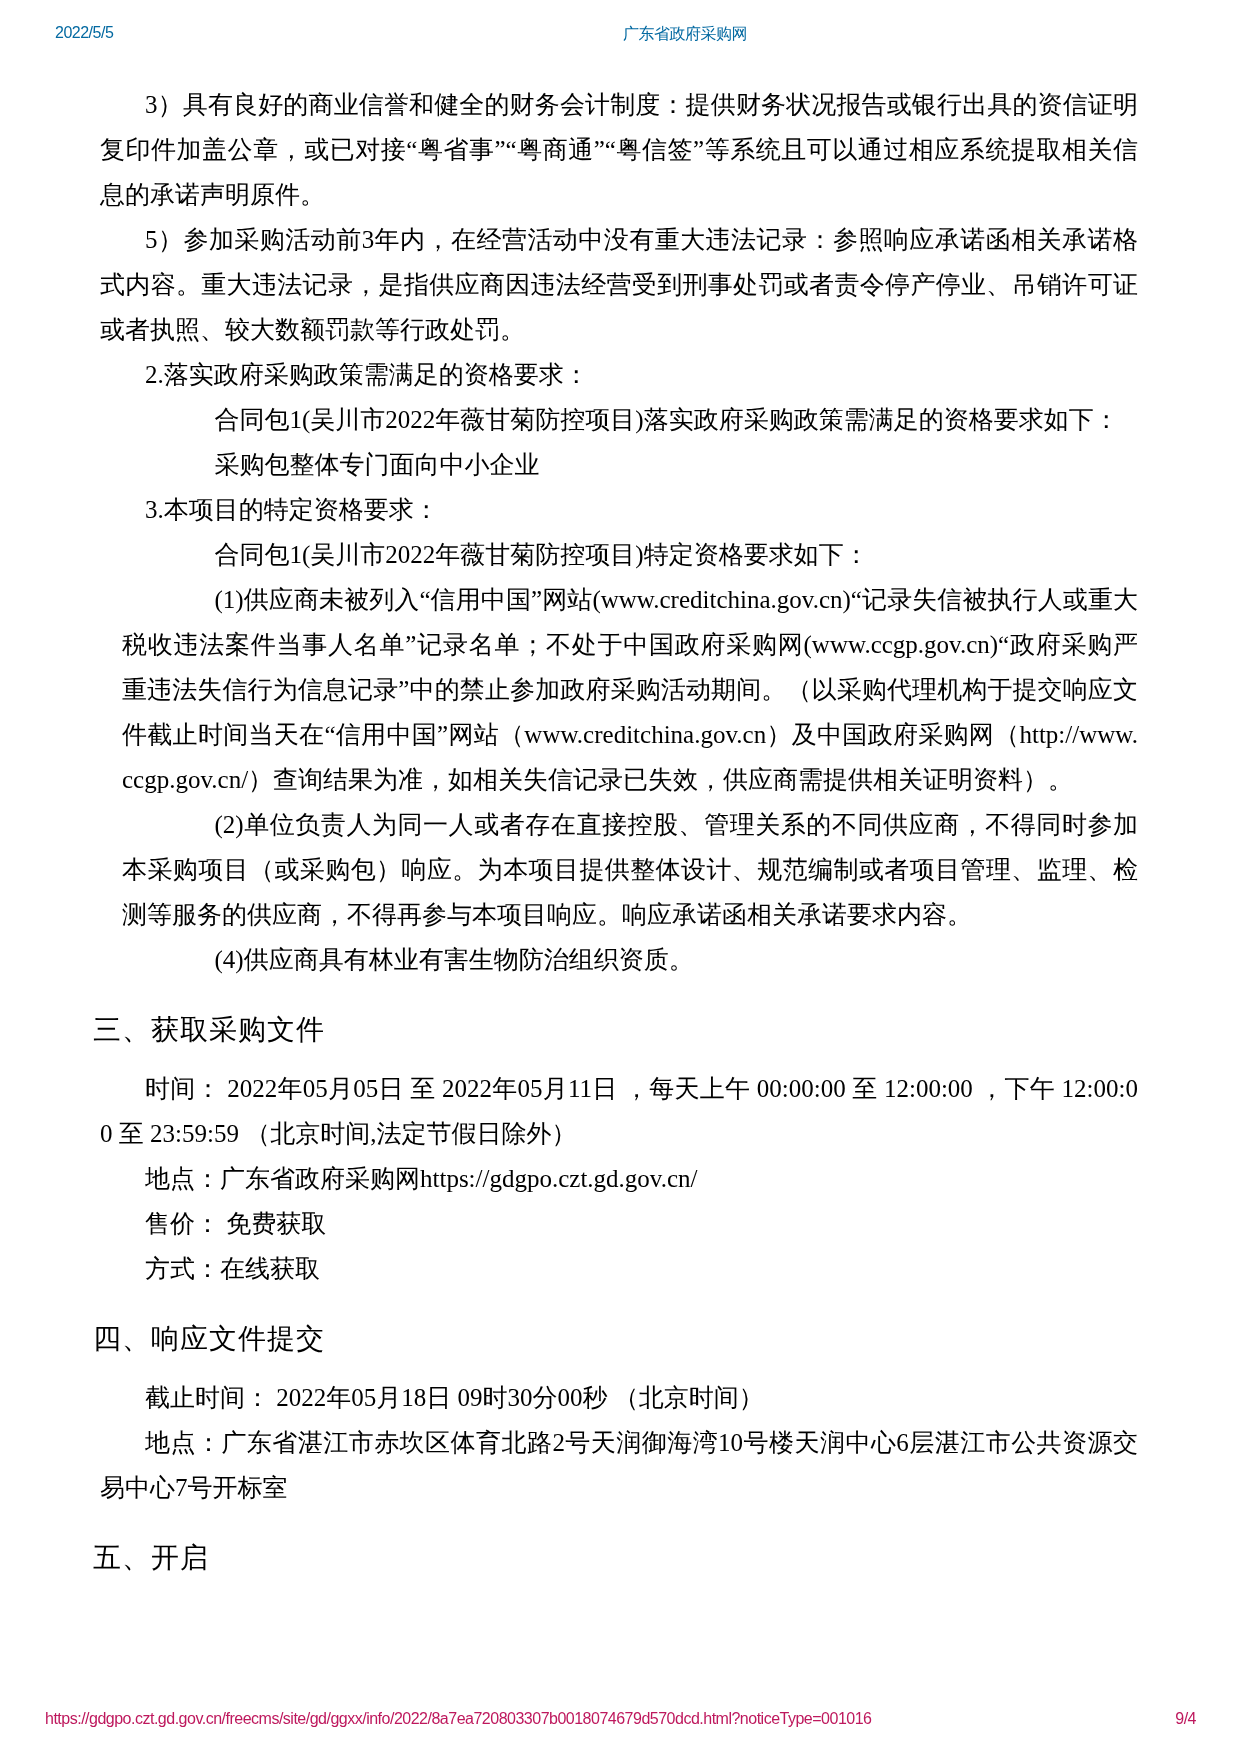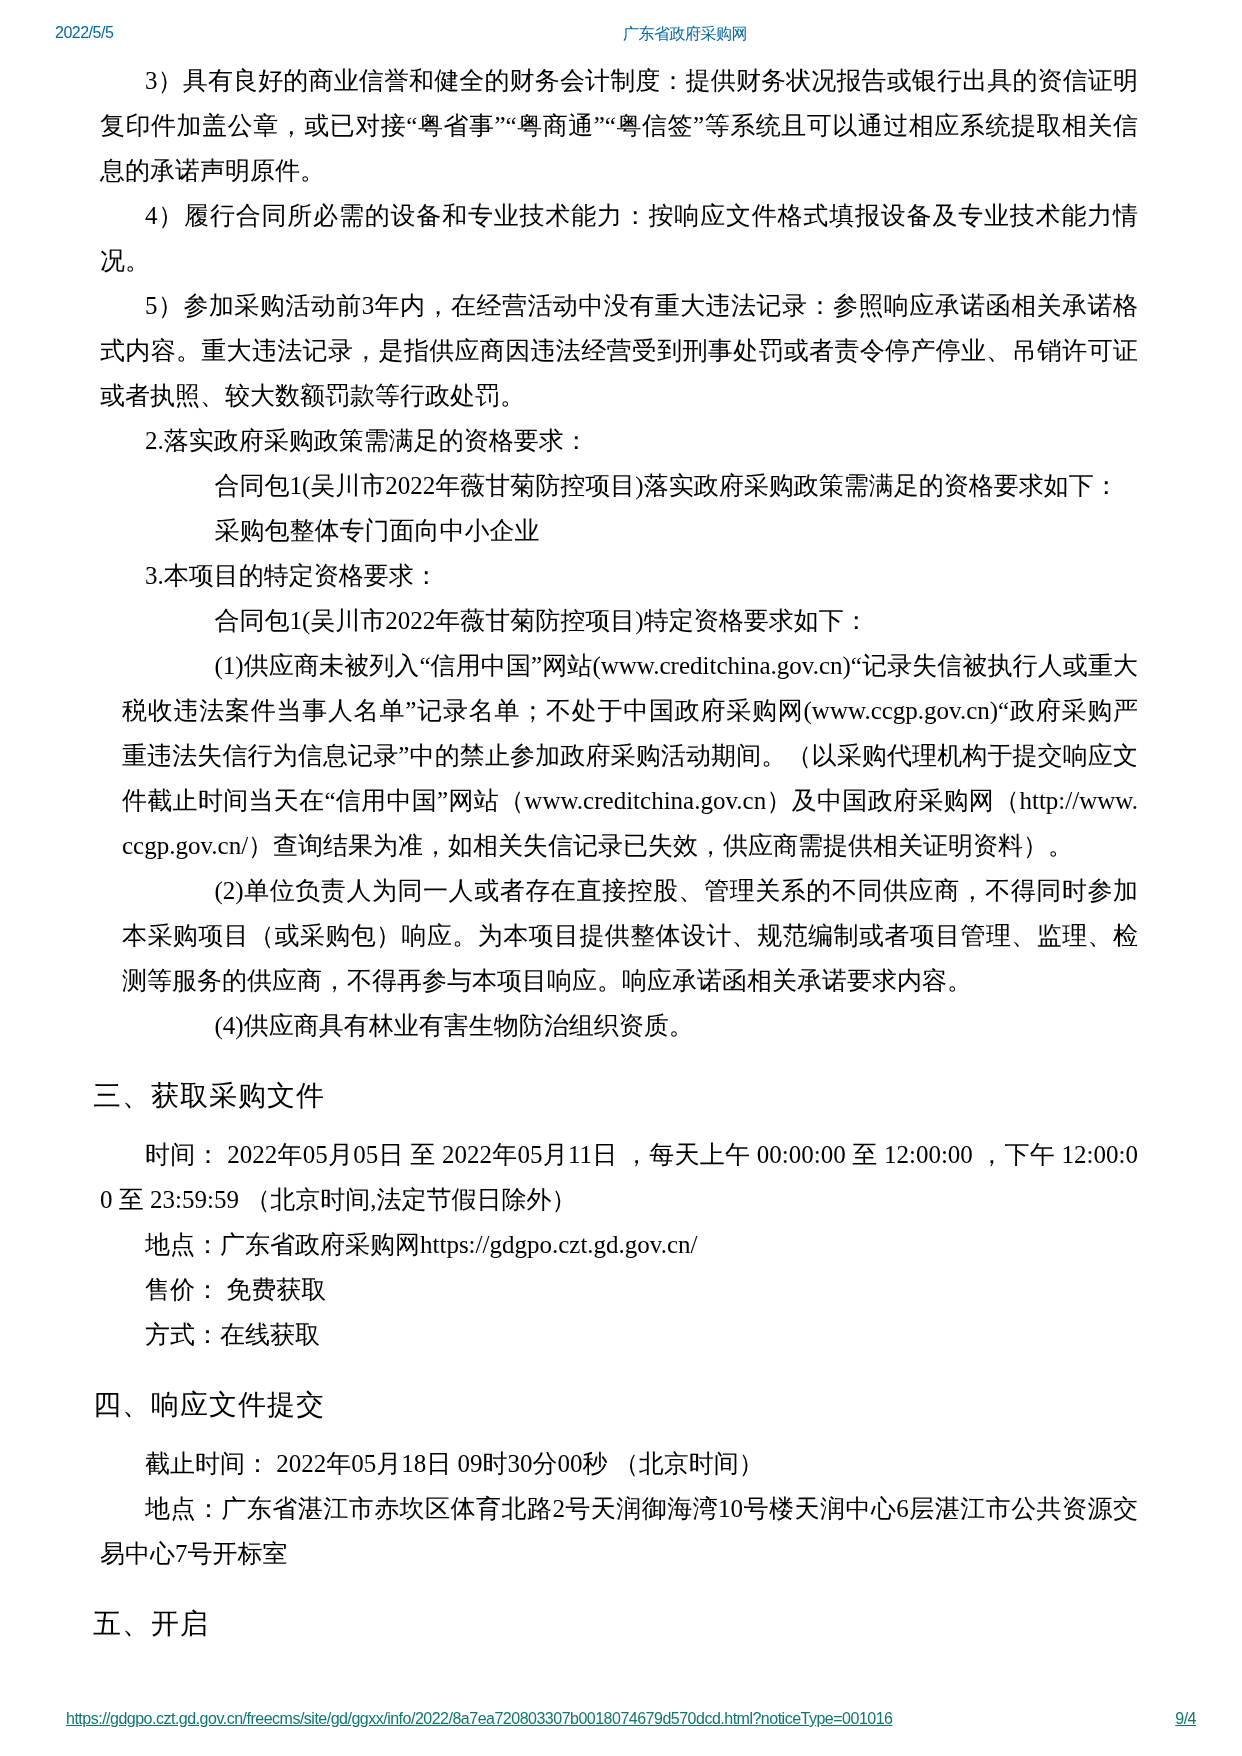--- a/index.html
+++ b/index.html
@@ -38,21 +38,21 @@
     position: absolute;
     left: 568px; 
     top: 0;
     white-space: nowrap;
   }
   .content {
     position: absolute;
     top: 0;
     left: 0;
     right: 0;
-    padding: 58px 104px 0 100px;
+    padding: 82px 104px 0 100px;
     font-size: 25px;
     line-height: 45px;
     text-align: justify;
     word-break: break-all;
   }
   .doc-paragraph {
     margin: 0;
     padding: 0;
   }
   .indent-2 { text-indent: 1.8em; }
@@ -63,30 +63,29 @@
     line-height: 44px;
     margin: 26px 0 14px -7px;
     text-indent: 0;
     letter-spacing: 1px;
     text-align: left;
     word-break: keep-all;
   }
   .page-footer {
     position: absolute;
     top: 1710px;
-    left: 66px;
+    left: 45px;
     right: 46px;
     font-family: "Liberation Sans", "DejaVu Sans", sans-serif;
     font-size: 16px;
     letter-spacing: -0.5px;
-    color: #0f766e;
+    color: #be185d;
     display: flex;
     justify-content: space-between;
     align-items: flex-start;
-    text-decoration: underline;
   }
   .footer-url {
     white-space: nowrap;
   }
   .footer-page {
     white-space: nowrap;
   }
 </style>
 </head>
 <body>
@@ -94,21 +93,20 @@
 <div class="page">
 
   <div class="page-header">
     <span class="header-date">2022/5/5</span>
     <span class="header-title">广东省政府采购网</span>
   </div>
 
   <div class="content">
 
   <p class="doc-paragraph indent-2">3）具有良好的商业信誉和健全的财务会计制度：提供财务状况报告或银行出具的资信证明复印件加盖公章，或已对接“粤省事”“粤商通”“粤信签”等系统且可以通过相应系统提取相关信息的承诺声明原件。</p>
-      <p class="doc-paragraph indent-2">4）履行合同所必需的设备和专业技术能力：按响应文件格式填报设备及专业技术能力情况。</p>
       <p class="doc-paragraph indent-2">5）参加采购活动前3年内，在经营活动中没有重大违法记录：参照响应承诺函相关承诺格式内容。重大违法记录，是指供应商因违法经营受到刑事处罚或者责令停产停业、吊销许可证或者执照、较大数额罚款等行政处罚。</p>
       <p class="doc-paragraph indent-2">2.落实政府采购政策需满足的资格要求：</p>
       <p class="doc-paragraph indent-4">合同包1(吴川市2022年薇甘菊防控项目)落实政府采购政策需满足的资格要求如下：</p>
       <p class="doc-paragraph indent-4">采购包整体专门面向中小企业</p>
       <p class="doc-paragraph indent-2">3.本项目的特定资格要求：</p>
       <p class="doc-paragraph indent-4">合同包1(吴川市2022年薇甘菊防控项目)特定资格要求如下：</p>
       <p class="doc-paragraph indent-4">(1)供应商未被列入“信用中国”网站(www.creditchina.gov.cn)“记录失信被执行人或重大税收违法案件当事人名单”记录名单；不处于中国政府采购网(www.ccgp.gov.cn)“政府采购严重违法失信行为信息记录”中的禁止参加政府采购活动期间。（以采购代理机构于提交响应文件截止时间当天在“信用中国”网站（www.creditchina.gov.cn）及中国政府采购网（http://www.ccgp.gov.cn/）查询结果为准，如相关失信记录已失效，供应商需提供相关证明资料）。</p>
       <p class="doc-paragraph indent-4">(2)单位负责人为同一人或者存在直接控股、管理关系的不同供应商，不得同时参加本采购项目（或采购包）响应。为本项目提供整体设计、规范编制或者项目管理、监理、检测等服务的供应商，不得再参与本项目响应。响应承诺函相关承诺要求内容。</p>
       <p class="doc-paragraph indent-4">(4)供应商具有林业有害生物防治组织资质。</p>
       <h2 class="doc-heading">三、获取采购文件</h2>

